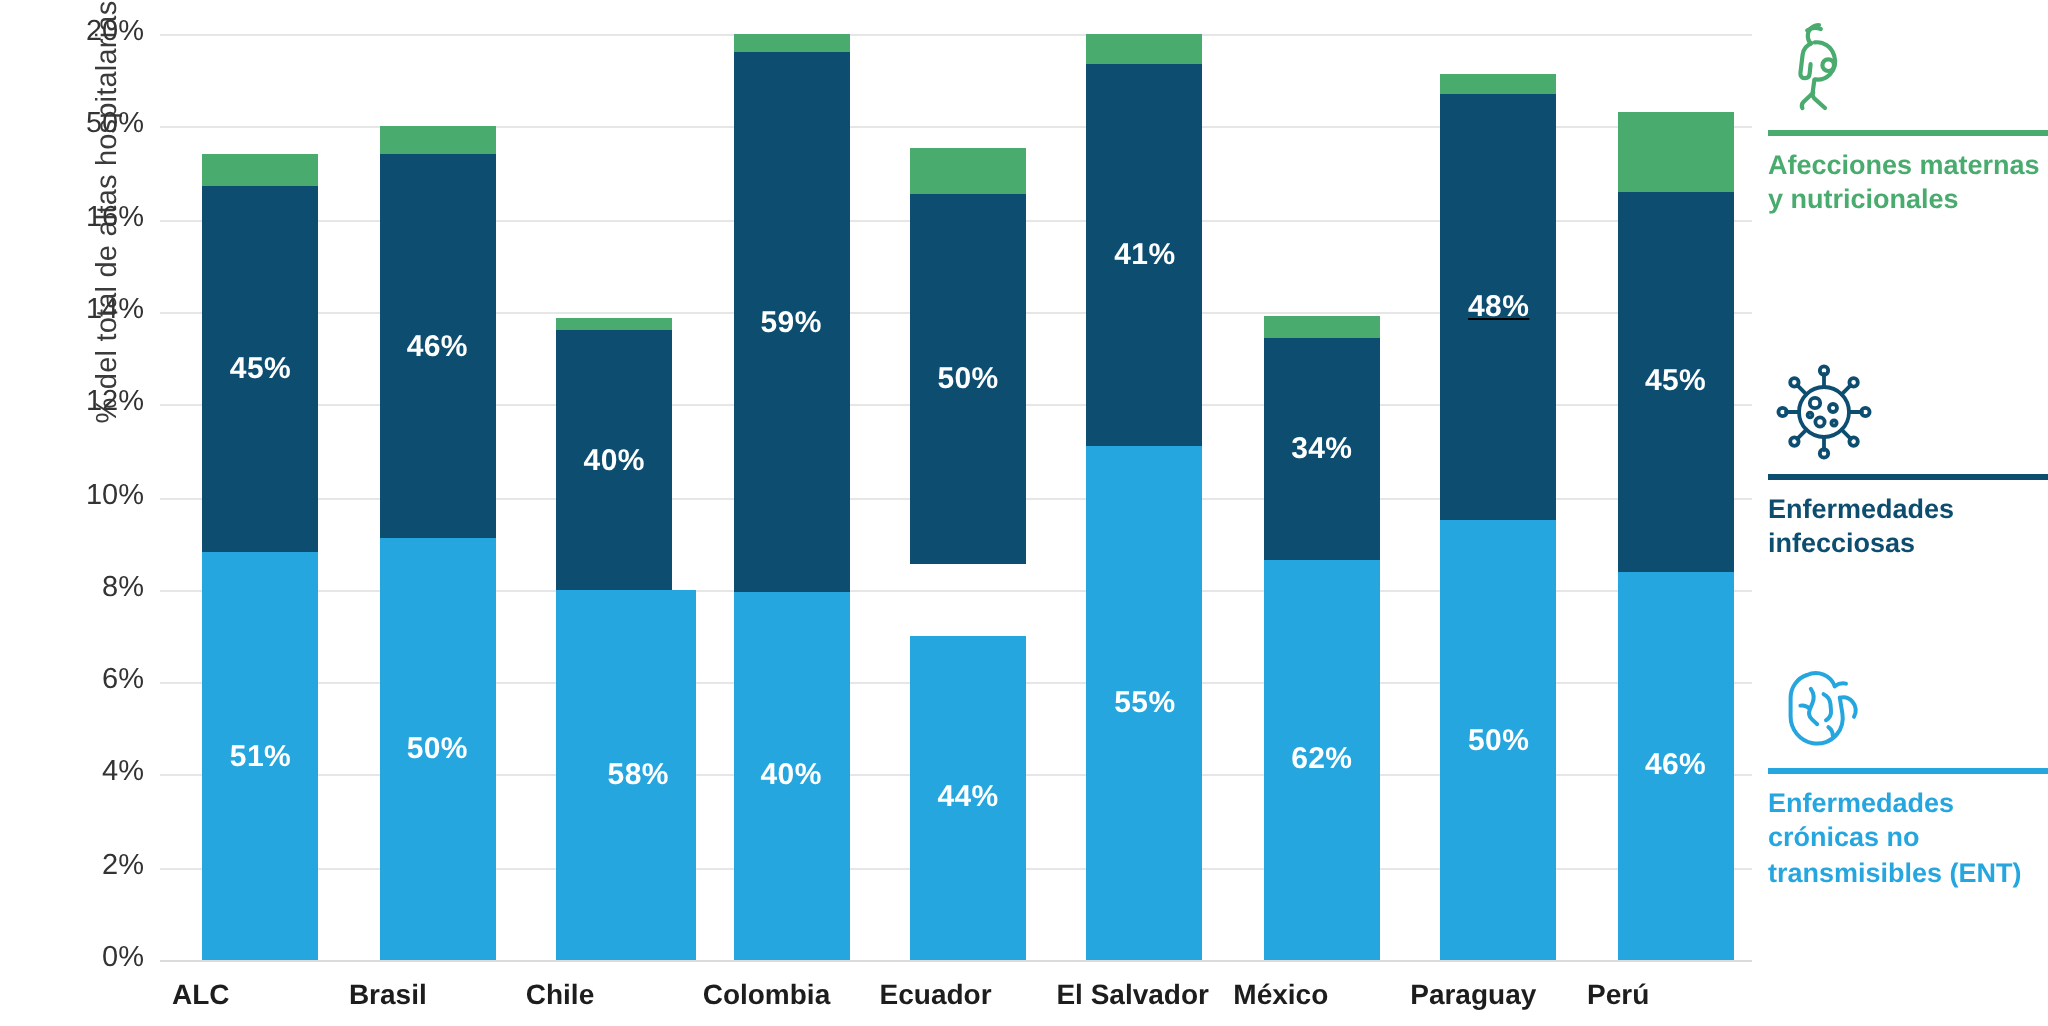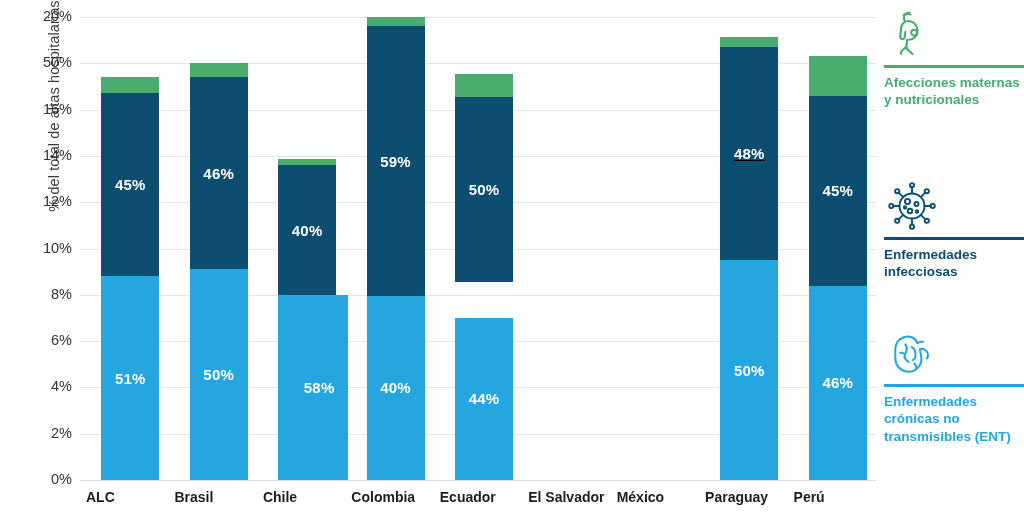--- a/index.html
+++ b/index.html
@@ -173,20 +173,38 @@
           <span class="seg-label">40%</span>
         </div>
       </div>
       <div class="bar-group" style="left: 375px;">
         <div class="seg green" style="height: 23.15px; background: rgb(74, 171, 110);"></div>
         <div class="seg dark" style="height: 185.2px; background: rgb(12, 77, 112);">
           <span class="seg-label">50%</span>
         </div>
         <div class="seg light" style="height: 162.05px; background: rgb(38, 166, 222); margin-top: 36px;">
           <span class="seg-label">44%</span>
+        </div>
+      </div>
+      <div class="bar-group" style="left: 463.444px;">
+        <div class="seg green" style="height: 15.0475px; background: rgb(74, 171, 110);"></div>
+        <div class="seg dark" style="height: 190.987px; background: rgb(12, 77, 112);">
+          <span class="seg-label">41%</span>
+        </div>
+        <div class="seg light" style="height: 256.965px; background: rgb(38, 166, 222);">
+          <span class="seg-label">55%</span>
+        </div>
+      </div>
+      <div class="bar-group" style="left: 551.889px;">
+        <div class="seg green" style="height: 10.4175px; background: rgb(74, 171, 110);"></div>
+        <div class="seg dark" style="height: 111.12px; background: rgb(12, 77, 112);">
+          <span class="seg-label">34%</span>
+        </div>
+        <div class="seg light" style="height: 200.248px; background: rgb(38, 166, 222);">
+          <span class="seg-label">62%</span>
         </div>
       </div>
       <div class="bar-group" style="left: 640.333px;">
         <div class="seg green" style="height: 10.4175px; background: rgb(74, 171, 110);"></div>
         <div class="seg dark" style="height: 212.98px; background: rgb(12, 77, 112); text-decoration: underline;">
           <span class="seg-label">48%</span>
         </div>
         <div class="seg light" style="height: 219.925px; background: rgb(38, 166, 222);">
           <span class="seg-label">50%</span>
         </div>

